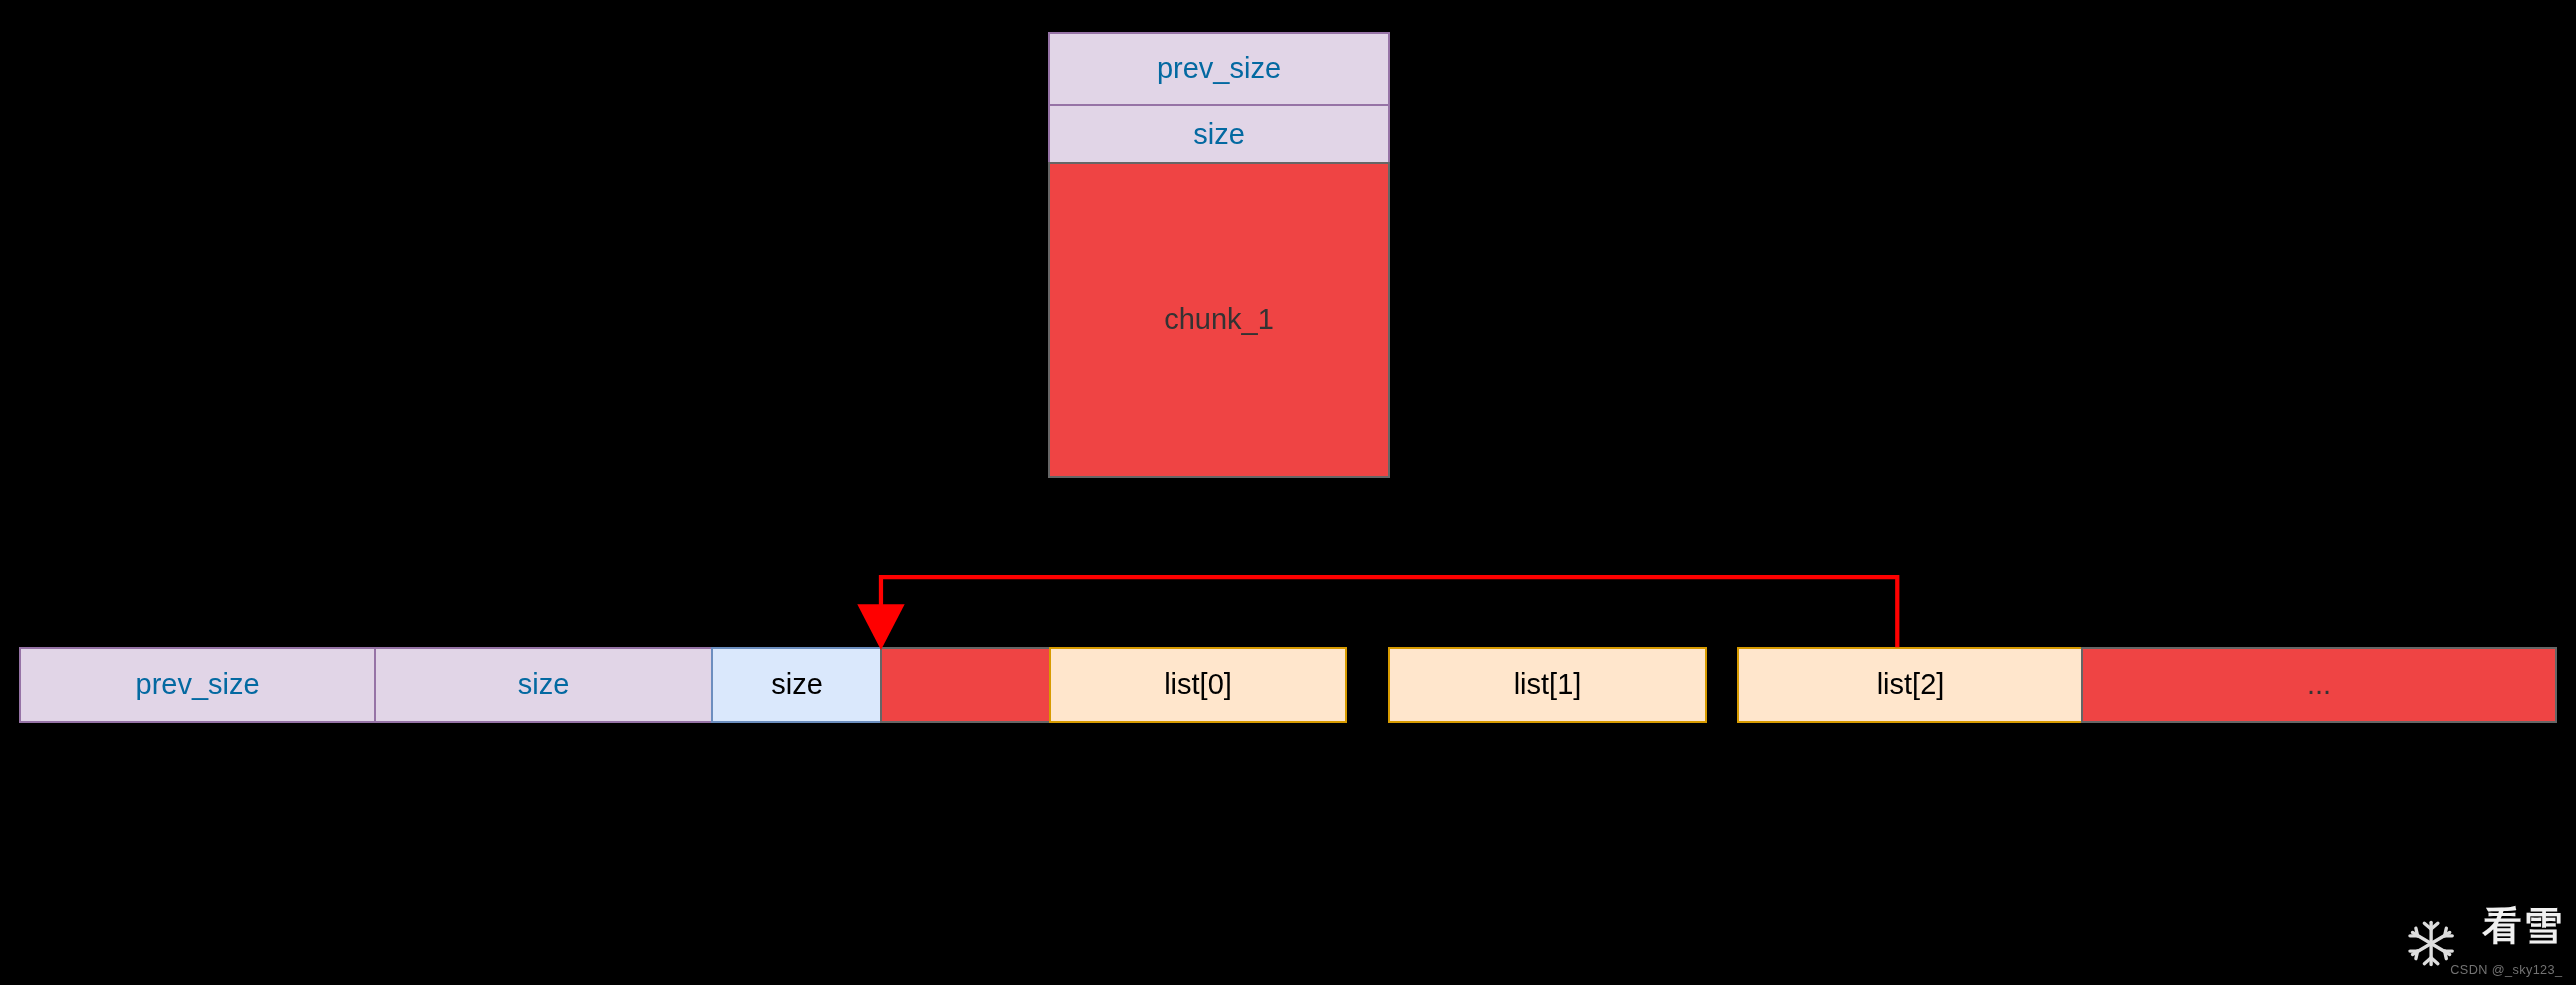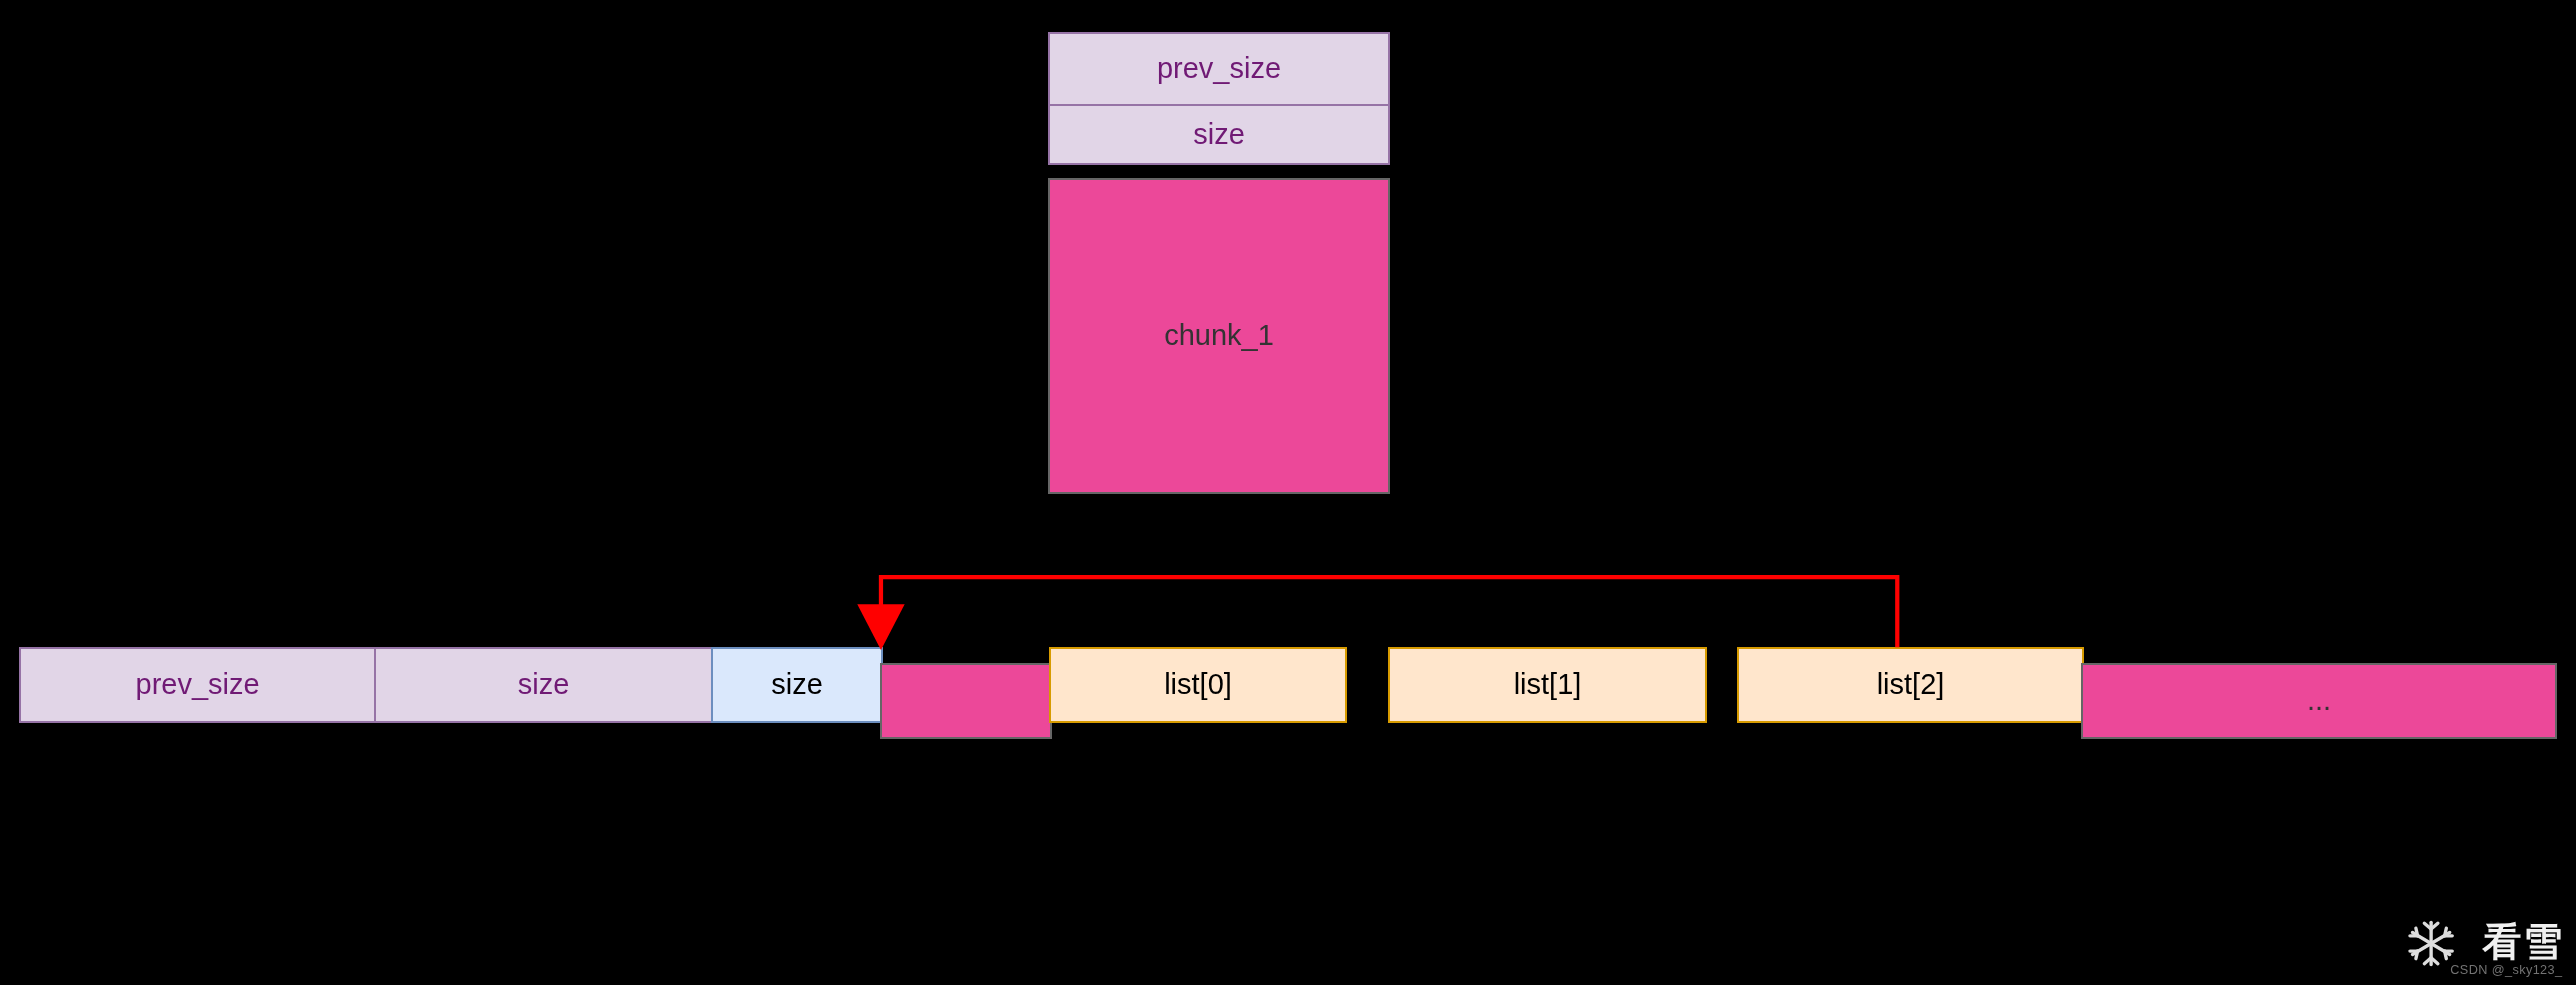--- a/index.html
+++ b/index.html
@@ -31,37 +31,36 @@
     color: #000000;
     white-space: nowrap;
   }
   .cell .cell-label {
     display: block;
   }
 
   .fill-purple {
     background: #e1d5e7;
     border: 2.5px solid #9673a6;
-    color: #701a75;
+    color: #0369a1;
   }
   .fill-blue {
     background: #dae8fc;
     border: 2.5px solid #6c8ebf;
     color: #000000;
   }
   .fill-orange {
     background: #ffe6cc;
     border: 2.5px solid #d79b00;
     color: #000000;
   }
   .fill-gray {
-    background: #ec4899;
+    background: #ef4444;
     border: 2.5px solid #666666;
     color: #333333;
-    margin-top: 16px;
   }
 
   
   #top-chunk {
     position: absolute;
     left: 1048px;
     top: 32px;
     width: 342px;
     height: 446px;
   }
@@ -127,21 +126,21 @@
     bottom: 8.5px;
     font-size: 12.7px;
     color: #737373;
     letter-spacing: 0.4px;
     white-space: nowrap;
     font-family: "Liberation Sans", sans-serif;
   }
   #watermark-cjk {
     position: absolute;
     right: 12px;
-    bottom: 16px;
+    bottom: 32px;
     font-size: 39px;
     font-weight: bold;
     color: #f0f0f0;
     -webkit-text-stroke: 0px;
     letter-spacing: 1.7px;
     white-space: nowrap;
     font-family: Liberation Mono, monospace;
   }
 </style>
 </head>

